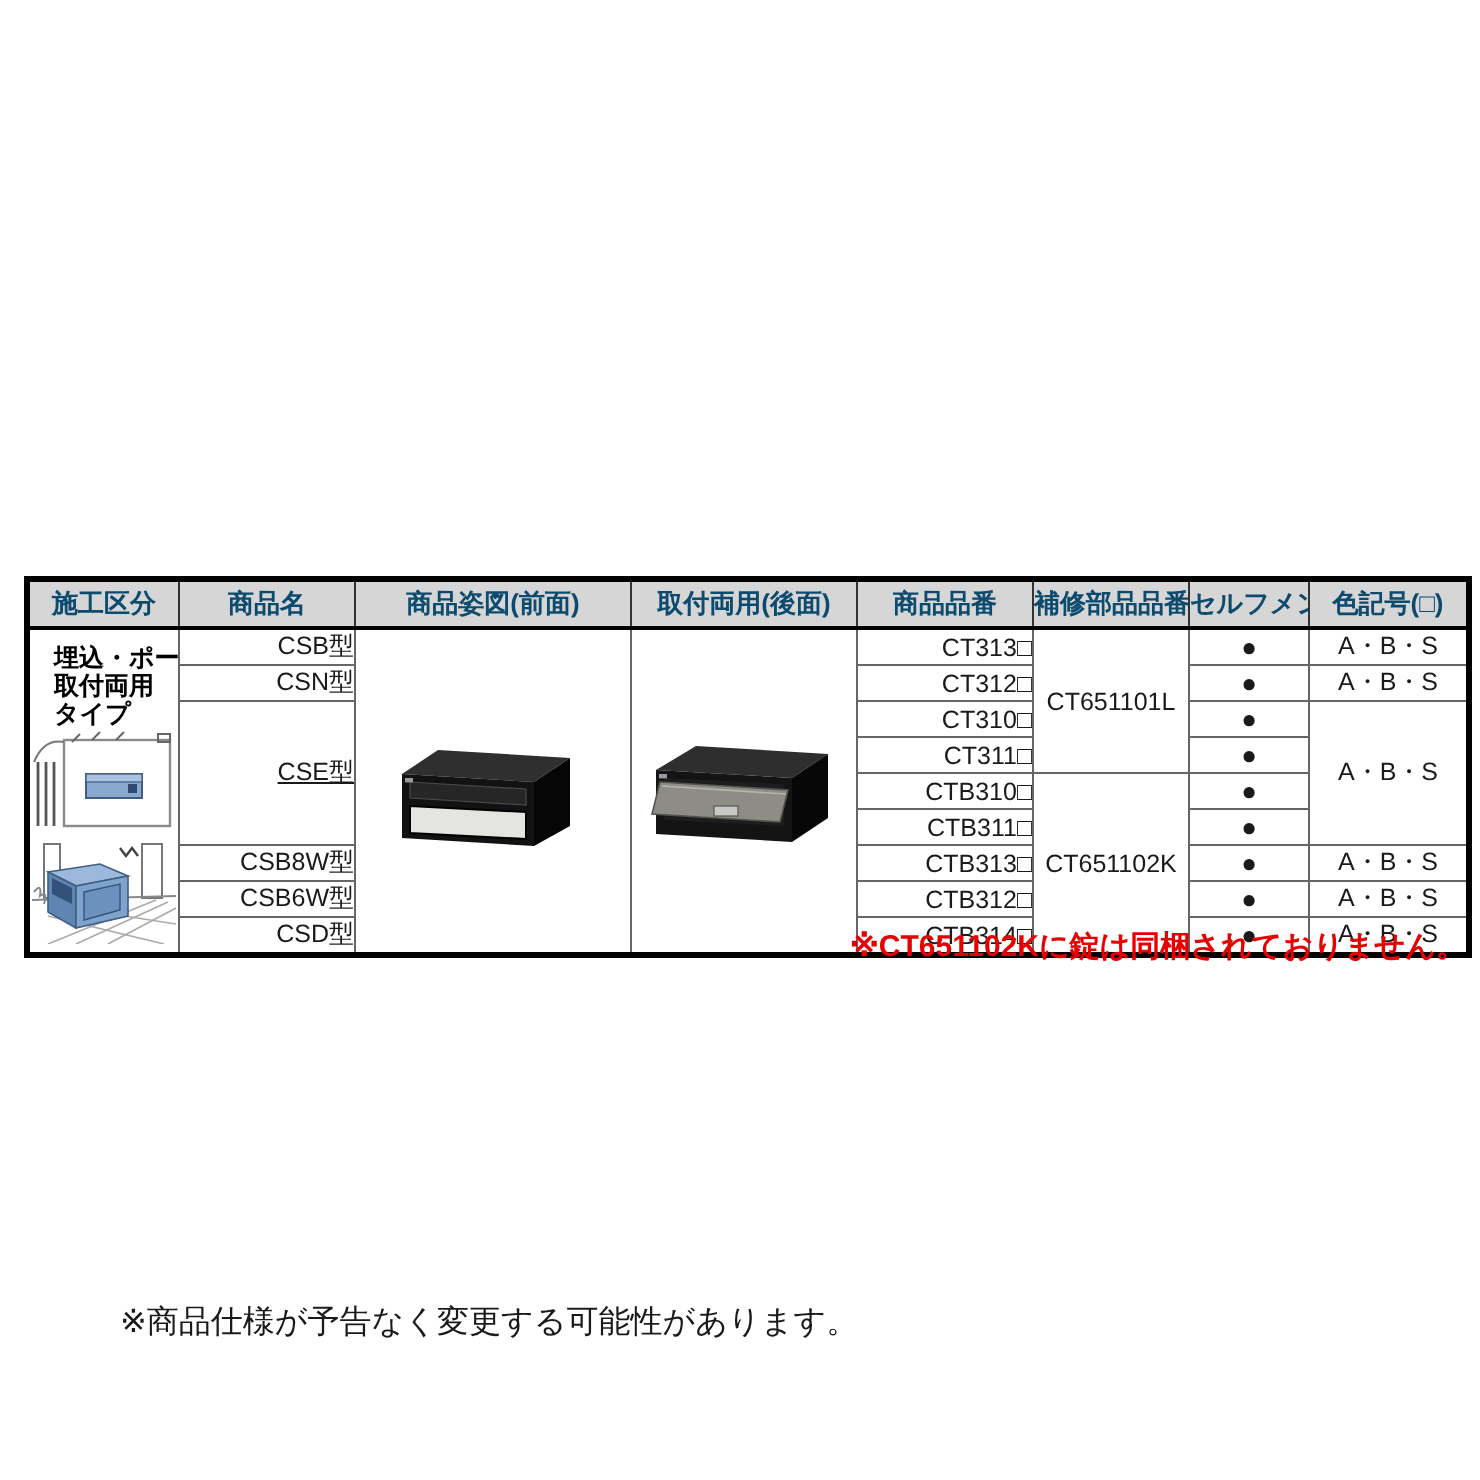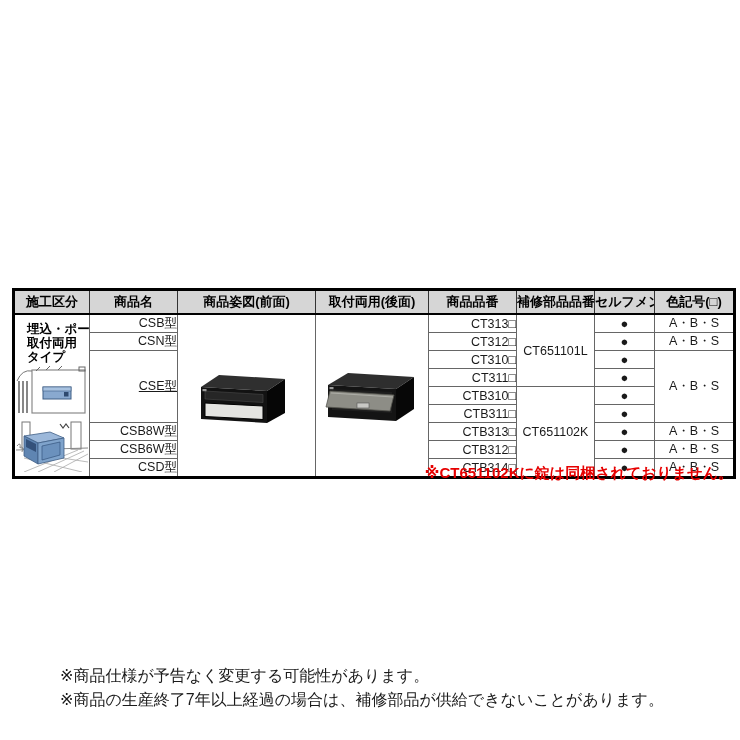--- a/index.html
+++ b/index.html
@@ -12,21 +12,21 @@
 
   
   table.spec {
     position:absolute; left:12px; top:288px;
     border-collapse:collapse; table-layout:fixed;
     width:721px; background:#fff;
     border:3px solid #000;
   }
   table.spec th {
     background:#d6d6d6; border:1px solid #333; border-bottom:2px solid #000;
-    font-size:13px; font-weight:bold; color:#000000;
+    font-size:13px; font-weight:bold; color:#0c4a6e;
     height:20px; padding:2px 0; text-align:center; overflow:hidden; white-space:nowrap;
   }
   table.spec td {
     border:1px solid #666; font-size:12.5px; color:#1a1a1a;
     height:17px; padding:0; overflow:hidden; white-space:nowrap;
     vertical-align:middle; background:#fff;
   }
   td.cell-left   { text-align:right; padding-left:4px; }
   td.cell-top    { vertical-align:top; padding-top:1px;text-decoration:underline; }
   td.cell-center { text-align:center; }
@@ -36,21 +36,21 @@
   .ct-illus { display:block; margin:0 auto; }
   .dot { font-size:13px; line-height:17px; }
 
   
   .red-note {
     position:absolute; left:12px; top:464px; width:721px;
     text-align:right; font-size:15px; font-weight:bold; color:#e60000;
     white-space:nowrap;
   }
   .bottom-notes {
-    position:absolute; left:60px; top:664px;
+    position:absolute; left:60px; top:650px;
     font-size:16px; line-height:24px; color:#1a1a1a; white-space:nowrap;
   }
   .bottom-notes .indent { margin-left:16px; }
 </style>
 </head>
 <body>
 
 <div class="canvas">
 
   <table class="spec">
@@ -193,16 +193,15 @@
         <td class="cell-center"><span class="dot">●</span></td>
         <td class="cell-center">A・B・S</td>
       </tr>
     </tbody>
   </table>
 
   <div class="red-note">※CT651102Kに錠は同梱されておりません。</div>
 
   <div class="bottom-notes">
     <div>※商品仕様が予告なく変更する可能性があります。</div>
-    <div>※商品の生産終了7年以上経過の場合は、補修部品が供給できないことがあります。</div>
   </div>
 
 </div>
 
 </body></html>

